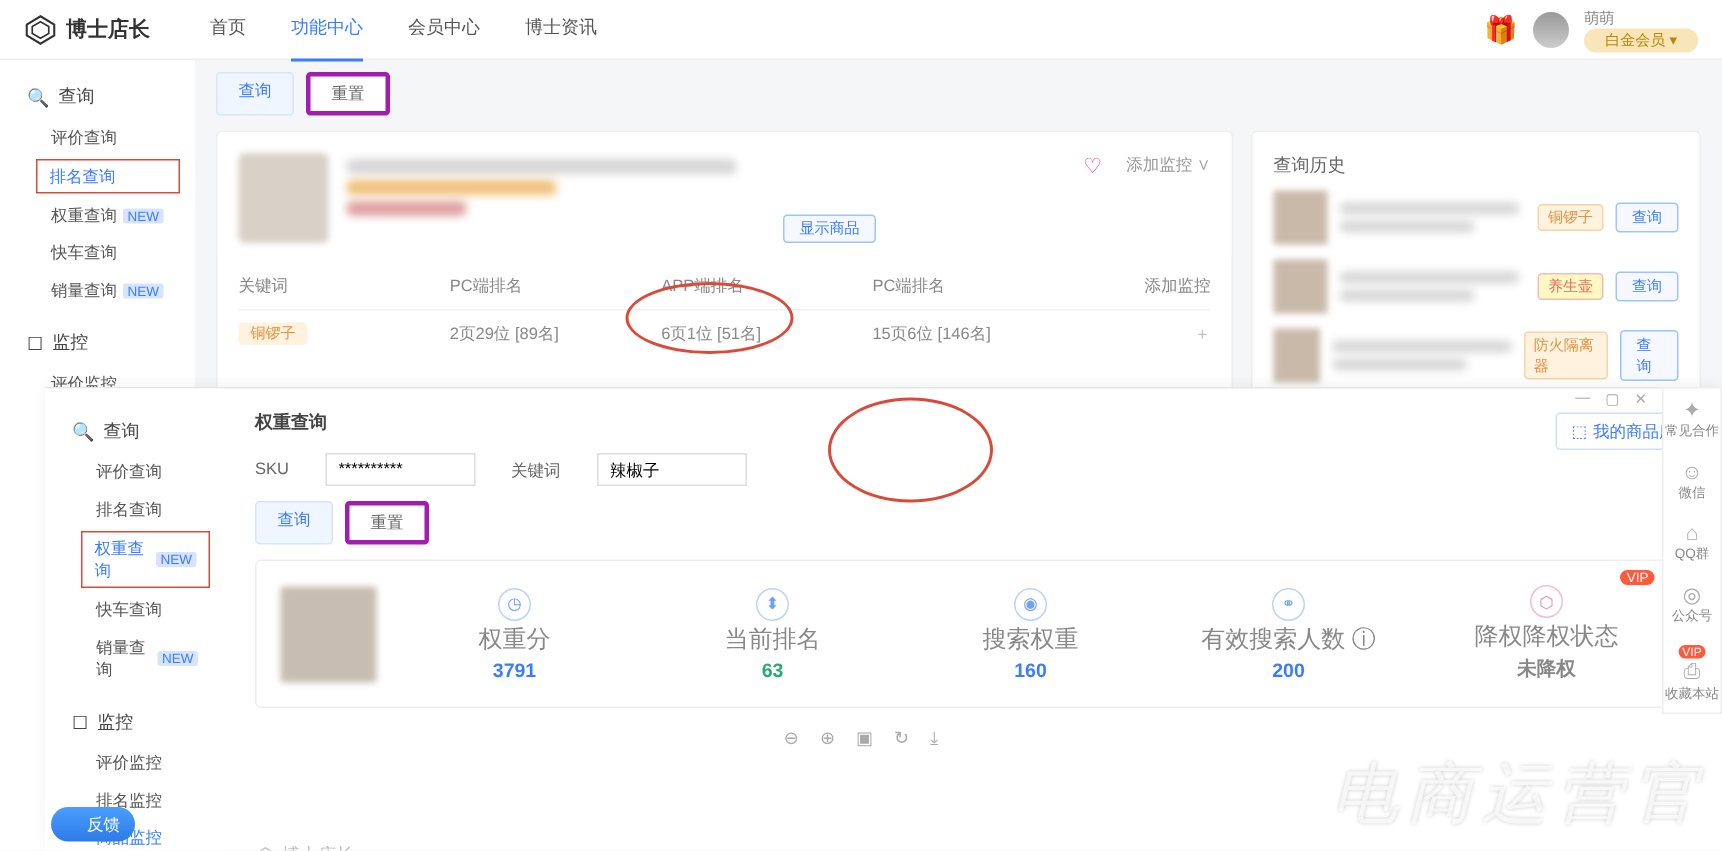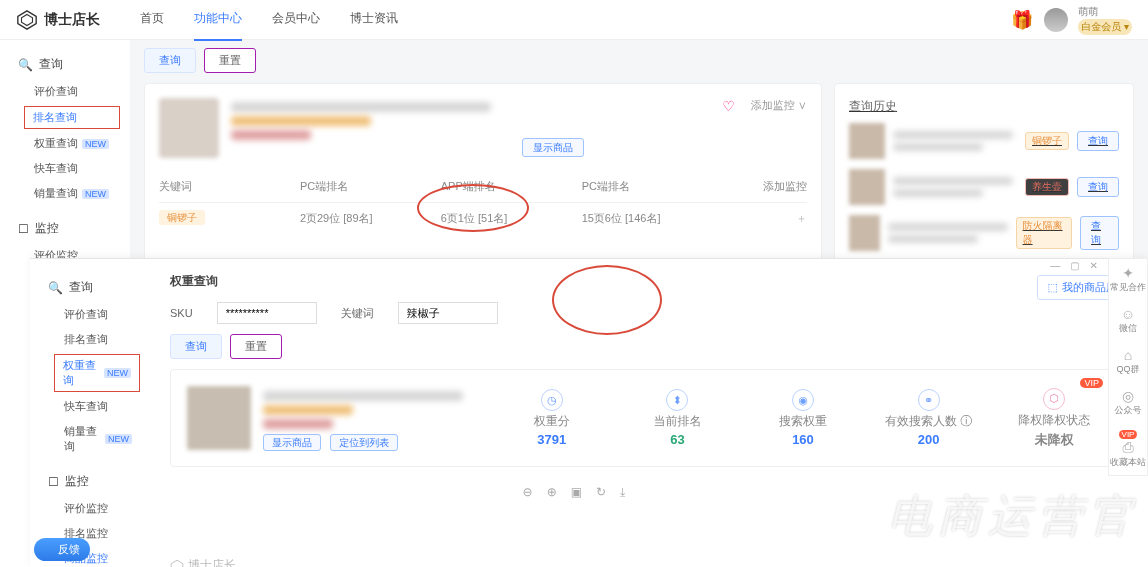--- a/index.html
+++ b/index.html
@@ -8,87 +8,87 @@
     .logo-wrap { display: flex; align-items: center; gap: 6px; margin-right: 40px; }
     .logo-icon { width: 22px; height: 22px; }
     .logo-text { font-size: 14px; font-weight: bold; }
     .nav { display: flex; gap: 30px; }
     .nav-item { font-size: 12px; color: #555; padding: 12px 0; cursor: pointer; }
     .nav-item.active { color: #3b7cff; border-bottom: 2px solid #3b7cff; }
     .header-right { margin-left: auto; display: flex; align-items: center; gap: 10px; }
     .gift-icon { font-size: 18px; }
     .avatar { width: 24px; height: 24px; border-radius: 50%; background: linear-gradient(#999,#ccc); }
     .user-meta { display: flex; flex-direction: column; font-size: 10px; color: #888; }
-    .badge-gold { background: #f8e5b8; color: #b8860b; padding: 1px 3px; border-radius: 8px; font-size: 10px; }
+    .badge-gold { background: #f8e5b8; color: #b8860b; padding: 1px 14px; border-radius: 8px; font-size: 10px; }
     .main { display: flex; height: calc(100% - 40px); }
     .sidebar { width: 130px; background: #fff; padding: 10px 0; }
     .side-group { font-size: 12px; color: #444; padding: 6px 18px; display: flex; align-items: center; gap: 6px; }
     .side-item { font-size: 11px; color: #555; padding: 5px 18px 5px 34px; cursor: pointer; display: flex; align-items: center; gap: 4px; }
     .side-item.active { color: #3b7cff; }
     .side-item.boxed { border: 1px solid #d94a3a; margin: 2px 10px 2px 24px; padding: 3px 8px; }
     .side-item.boxed2 { border: 1.5px solid #d94a3a; margin: 2px 10px 2px 24px; padding: 3px 8px; }
     .new-tag { background: #d6e4ff; color: #3b7cff; font-size: 9px; padding: 0 3px; border-radius: 2px; }
     .content { flex: 1; padding: 8px 14px; position: relative; overflow: hidden; }
     .tabs { display: flex; gap: 8px; margin-bottom: 10px; }
     .tab-chip { border: 1px solid #d6e4ff; color: #3b7cff; background: #f0f6ff; padding: 4px 14px; border-radius: 3px; font-size: 11px; cursor: pointer; }
-    .tab-chip.plain { border: 1px solid #a21caf; color: #666; background: #fff; }
+    .tab-chip.plain { border: 3px solid #a21caf; color: #666; background: #fff; }
     .card { background: #fff; border: 1px solid #eee; border-radius: 4px; padding: 14px; margin-bottom: 10px; }
     .row1 { display: flex; gap: 12px; }
     .product-box { flex: 1; display: flex; gap: 12px; align-items: flex-start; position: relative; }
     .product-thumb { width: 60px; height: 60px; background: #d9d0c8; border-radius: 4px; filter: blur(2px); }
     .product-info { flex: 1; }
     .blur-line { height: 10px; background: #d6d6d6; border-radius: 4px; margin: 4px 0; filter: blur(3px); }
     .blur-line.orange { background: #f0c07a; width: 140px; }
     .blur-line.red { background: #e0a0a0; width: 80px; }
     .show-btn { border: 1px solid #9ec3ff; color: #3b7cff; background: #f5f9ff; padding: 3px 10px; border-radius: 3px; font-size: 10px; cursor: pointer; }
     .monitor-link { color: #999; font-size: 11px; margin-left: auto; cursor: pointer; }
     .heart { color: #f38; font-size: 14px; margin-right: 4px; }
     .tbl { width: 100%; margin-top: 16px; font-size: 11px; }
     .tbl-row { display: flex; padding: 8px 0; color: #888; }
     .tbl-row.header-row { border-bottom: 1px solid #f0f0f0; }
     .tbl-row .c { flex: 1; }
     .kw-tag { background: #fff3e0; color: #e8913e; padding: 2px 8px; border-radius: 3px; font-size: 10px; }
     .ellipse-red { position: absolute; border: 2px solid #d94a3a; border-radius: 50%; pointer-events: none; }
-    .history-box { width: 300px; text-decoration: underline; }
+    .history-box { width: 300px; }
     .hist-title { font-size: 12px; color: #666; margin-bottom: 8px; }
     .hist-item { display: flex; gap: 8px; align-items: center; margin-bottom: 10px; }
     .hist-thumb { width: 36px; height: 36px; background: #c9b9a9; filter: blur(2px); }
     .hist-lines { flex: 1; }
     .hist-tag { background: #fff3e0; color: #e8913e; padding: 1px 6px; border-radius: 3px; font-size: 10px; border: 1px solid #f5d4a8; }
-    .hist-tag.alt { background: #404040; color: #e26b5f; border-color: #f5bcb5; }
+    .hist-tag.alt { background: #fef9c3; color: #e26b5f; border-color: #f5bcb5; }
     .hist-tag.alt2 { background: #fff3e0; color: #e8913e; border-color: #f5d4a8; }
     .hist-btn { border: 1px solid #9ec3ff; color: #3b7cff; padding: 2px 10px; border-radius: 3px; font-size: 10px; background: #f5f9ff; cursor: pointer; }
     .overlay { position: absolute; left: 30px; right: 0; top: 258px; bottom: 0; background: #fff; border-top: 1px solid #e5e5e5; box-shadow: 0 -2px 8px rgba(0,0,0,0.05); display: flex; }
     .ov-sidebar { width: 120px; padding: 14px 0; background: #fff; }
     .ov-content { flex: 1; padding: 14px 20px; position: relative; }
     .ov-title { font-size: 12px; font-weight: bold; color: #444; margin-bottom: 12px; }
     .ov-top { display: flex; align-items: center; }
     .my-btn { margin-left: auto; border: 1px solid #cfe0ff; color: #3b7cff; padding: 4px 10px; border-radius: 3px; font-size: 11px; background: #fff; cursor: pointer; display: flex; align-items: center; gap: 4px; }
     .form-row { display: flex; gap: 24px; align-items: center; margin-bottom: 10px; }
     .form-label { font-size: 11px; color: #666; }
     .form-input { border: 1px solid #ddd; padding: 4px 8px; font-size: 11px; width: 100px; }
     .ov-stats { background: #fff; border: 1px solid #eee; padding: 16px; display: flex; gap: 12px; align-items: center; border-radius: 4px; margin-top: 6px; }
     .stats-thumb { width: 64px; height: 64px; background: #c7bdb0; filter: blur(2px); border-radius: 2px; }
     .stats-info { width: 220px; }
     .mini-btn { border: 1px solid #9ec3ff; color: #3b7cff; background: #f5f9ff; padding: 2px 8px; font-size: 10px; border-radius: 3px; cursor: pointer; margin-right: 6px; }
     .stat-col { flex: 1; display: flex; flex-direction: column; align-items: center; gap: 2px; position: relative; }
     .stat-icon { width: 22px; height: 22px; border: 1px solid #bcd3ff; border-radius: 50%; display: flex; align-items: center; justify-content: center; color: #6ea0ff; font-size: 11px; }
     .stat-icon.pink { border-color: #f5bcd4; color: #e88ab2; }
-    .stat-label { font-size: 12px; color: #888; }
+    .stat-label { font-size: 16px; color: #888; }
     .stat-val { font-size: 13px; font-weight: bold; color: #3b7cff; }
     .stat-val.green { color: #2aa876; }
     .stat-val.gray { color: #888; }
     .vip-tag { position: absolute; top: -10px; right: 8px; background: #ff5a3c; color: #fff; font-size: 9px; padding: 0 4px; border-radius: 6px; }
     .right-dock { position: absolute; right: 0; top: 258px; width: 40px; background: #fff; border: 1px solid #eee; display: flex; flex-direction: column; align-items: center; padding: 6px 0; gap: 12px; }
     .dock-item { font-size: 9px; color: #888; text-align: center; cursor: pointer; }
     .dock-icon { font-size: 14px; color: #aaa; display: block; }
     .win-ctrl { position: absolute; right: 50px; top: 260px; font-size: 10px; color: #aaa; display: flex; gap: 10px; }
     .bottom-float { position: absolute; left: 34px; bottom: 6px; display: flex; align-items: center; gap: 4px; }
     .fb-pill { background: linear-gradient(#4a9eff,#2d7be8); color: #fff; padding: 4px 10px 4px 24px; border-radius: 14px; font-size: 11px; position: relative; }
-    .watermark { position: absolute; right: 10px; bottom: 21px; font-size: 44px; font-family: "SimHei"; color: rgba(255,255,255,0.75); text-shadow: 0 0 3px rgba(0,0,0,0.2); letter-spacing: 6px; pointer-events: none; font-style: italic; }
+    .watermark { position: absolute; right: 10px; bottom: 8px; font-size: 44px; font-family: "SimHei"; color: rgba(255,255,255,0.75); text-shadow: 0 0 3px rgba(0,0,0,0.2); letter-spacing: 6px; pointer-events: none; font-style: italic; }
     .footer-logo { color: #bbb; font-size: 12px; margin-top: 90px; display: flex; align-items: center; gap: 4px; }
     .toolbar-icons { position: absolute; left: 50%; bottom: 68px; transform: translateX(-50%); display: flex; gap: 14px; color: #aaa; font-size: 12px; z-index: 10; }
   </style>
 </head>
 <body>
 
 <div class="header">
   <div class="logo-wrap">
     <svg class="logo-icon" viewBox="0 0 24 24">
         <polygon points="12,2 22,8 22,16 12,22 2,16 2,8" fill="none" stroke="#333" stroke-width="1.5"></polygon>
@@ -276,29 +276,20 @@
       <span class="form-label">关键词</span>
       <input class="form-input" value="辣椒子" style="">
     </div>
     <div class="tabs">
       <div class="tab-chip">查询</div>
       <div class="tab-chip plain">重置</div>
     </div>
 
     <div class="ov-stats">
       <div class="stats-thumb"></div>
-      <div class="stats-info">
-        <div class="blur-line" style="width:200px"></div>
-        <div class="blur-line orange" style="width:90px"></div>
-        <div class="blur-line red" style="width:70px"></div>
-        <div style="margin-top:6px">
-          <span class="mini-btn">显示商品</span>
-          <span class="mini-btn">定位到列表</span>
-        </div>
-      </div>
       <div class="stat-col">
         <div class="stat-icon">◷</div>
         <div class="stat-label">权重分</div>
         <div class="stat-val">3791</div>
       </div>
       <div class="stat-col">
         <div class="stat-icon">⬍</div>
         <div class="stat-label">当前排名</div>
         <div class="stat-val green">63</div>
       </div>

